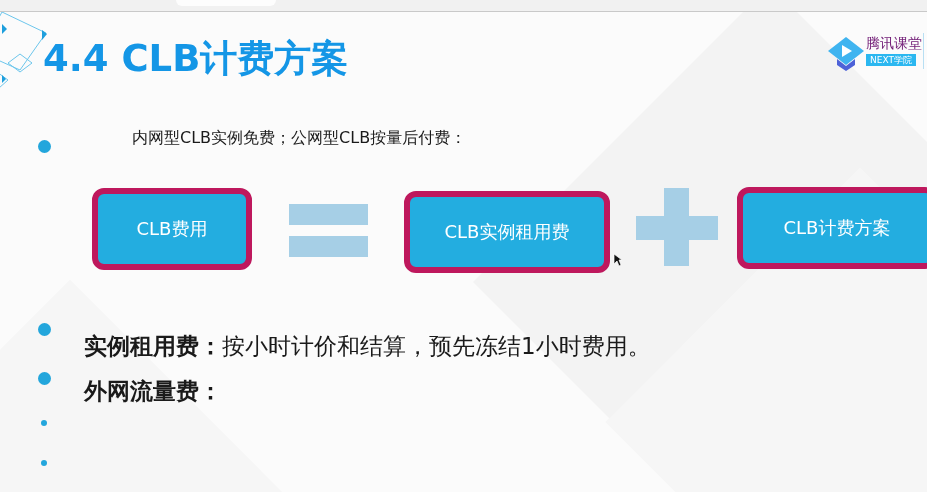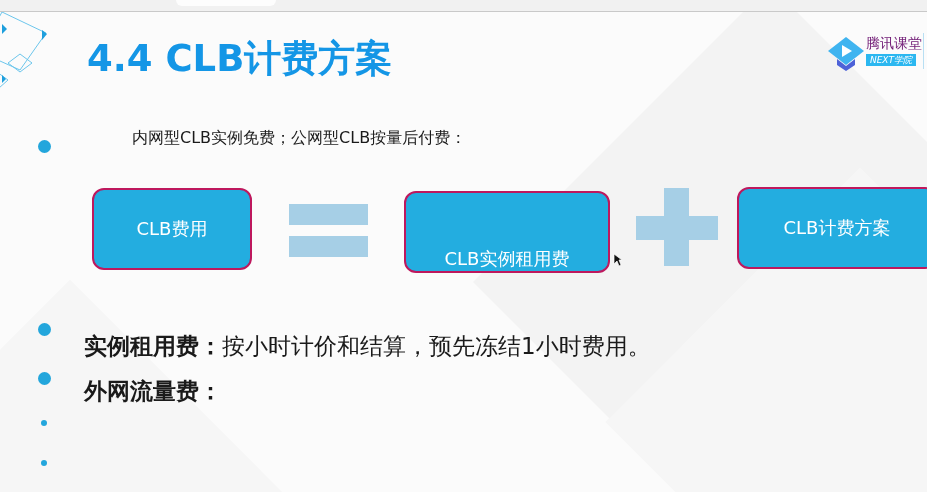--- a/index.html
+++ b/index.html
@@ -2,29 +2,29 @@
 <html><head>
   <meta charset="utf-8">
   <style>
     html, body { margin:0; padding:0; }
     body { width:927px; height:492px; overflow:hidden; position:relative; background:#f4f4f4; font-family:"DejaVu Sans", sans-serif; }
     .topbar { position:absolute; left:0; top:0; width:927px; height:11px; background:#f1f1f1; border-bottom:1px solid #c9c9c9; }
     .topbar .tab { position:absolute; left:176px; top:0; width:100px; height:6px; background:#fdfdfd; border-radius:0 0 6px 6px; }
     .slide { position:absolute; left:0; top:12px; width:927px; height:480px; background:#fbfbfb; overflow:hidden; }
     .bgshape { position:absolute; background:#f1f1f1; transform:rotate(45deg); }
     .deco { position:absolute; left:0; top:0; }
-    .title { position:absolute; left:43px; top:22px; font-family:"DejaVu Sans", sans-serif; font-weight:bold; font-size:37px; color:#1496e6; letter-spacing:0px; white-space:nowrap;margin-left:44px; }
+    .title { position:absolute; left:43px; top:22px; font-family:"DejaVu Sans", sans-serif; font-weight:bold; font-size:37px; color:#1496e6; letter-spacing:0px; white-space:nowrap; }
     .logo { position:absolute; left:826px; top:19px; width:101px; height:46px; }
     .logo .txt1 { position:absolute; left:40px; top:4px; font-size:14px; color:#701a75; font-family:"DejaVu Sans", sans-serif; white-space:nowrap; }
-    .logo .txt2 { position:absolute; left:40px; top:23px; width:50px; height:12px; background:#2bb7f0; color:#fff; font-size:9px; line-height:12px; text-align:center; font-style:italic; white-space:nowrap; }
+    .logo .txt2 { position:absolute; left:40px; top:23px; width:50px; height:12px; background:#2bb7f0; color:#fff; font-size:9px; line-height:12px; text-align:center; white-space:nowrap; }
     .logo .sep { position:absolute; left:97px; top:2px; width:1px; height:36px; background:#b8dff3; }
     .bullet-line { position:absolute; white-space:nowrap; color:#1a1a1a; }
     .dot { position:absolute; border-radius:50%; background:#23a6dc; }
     .l1 { left:84px; top:116px; font-size:16px;margin-left:48px; }
-    .box { position:absolute; background:#23ade0; border:2px solid #be185d; border-radius:12px; color:#fff; font-size:18px; display:flex; align-items:center; justify-content:center; white-space:nowrap; box-sizing:border-box; }
+    .box { position:absolute; background:#23ade0; border:6px solid #be185d; border-radius:12px; color:#fff; font-size:18px; display:flex; align-items:center; justify-content:center; white-space:nowrap; box-sizing:border-box; }
     .eq-bar { position:absolute; background:#a6cfe6; }
     .plus-h { position:absolute; left:636px; top:216px; width:82px; height:24px; background:#a6cfe6; }
     .plus-v { position:absolute; left:664px; top:188px; width:25px; height:78px; background:#a6cfe6; }
     .bold { font-weight:bold; }
     .l3 { left:84px; top:316px; font-size:23px; }
     .l4 { left:84px; top:364px; font-size:23px; }
     .l5 { left:86px; top:408px; font-size:19px; }
     .l6 { left:86px; top:450px; font-size:19px; }
     .cursor { position:absolute; left:613px; top:253px; }
   </style>
@@ -68,21 +68,21 @@
   <div class="dot" style="left:38px; top:128px; width:13px; height:13px;"></div>
   <div class="bullet-line l1">内网型CLB实例免费；公网型CLB按量后付费：</div>
 
   <div class="box" style="left:92px; top:176px; width:160px; height:82px;">
     <span>CLB费用</span>
   </div>
 
   <div class="eq-bar" style="left:289px; top:192px; width:79px; height:21px;"></div>
   <div class="eq-bar" style="left:289px; top:224px; width:79px; height:21px;"></div>
 
-  <div class="box" style="left:404px; top:179px; width:206px; height:82px;align-items:flex-end;">
+  <div class="box" style="left:404px; top:179px; width:206px; height:82px;">
     <span>CLB实例租用费</span>
   </div>
 
   <div class="plus-h" style="top:204px;"></div>
   <div class="plus-v" style="top:176px;"></div>
 
   <div class="box" style="left:737px; top:175px; width:200px; height:82px;">
     <span>CLB计费方案</span>
   </div>
 

